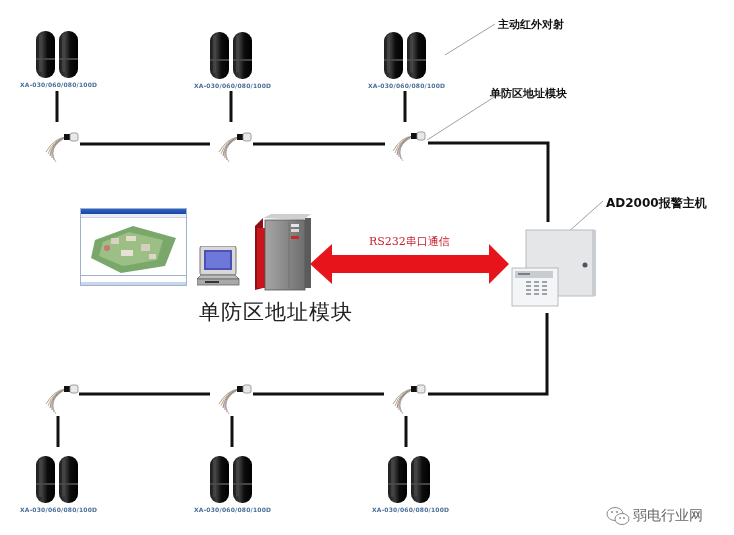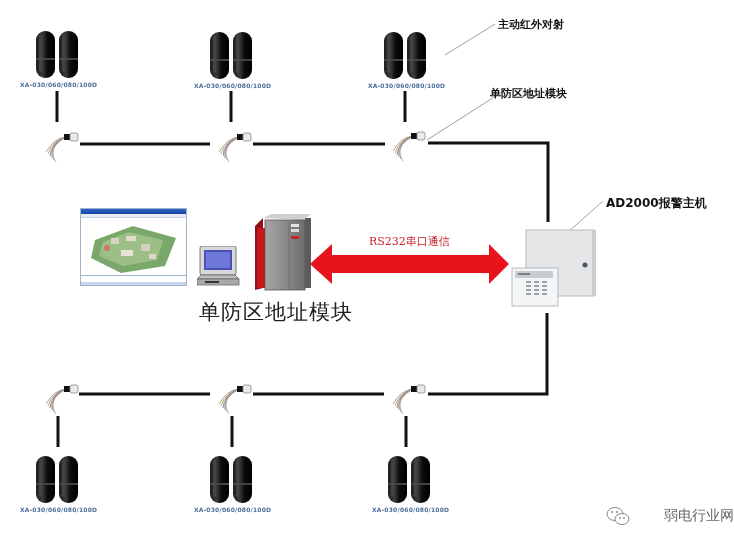--- a/index.html
+++ b/index.html
@@ -4,21 +4,21 @@
 <style>
   html, body { margin:0; padding:0; background:#ffffff; }
   body { width:734px; height:535px; position:relative; overflow:hidden; font-family:"DejaVu Sans", sans-serif; }
   #stage { position:absolute; left:0; top:0; width:734px; height:382px; }
   .abs { position:absolute; }
   .model-label { position:absolute; font-family:"DejaVu Sans", sans-serif; font-weight:bold; font-size:6px; color:#4a6f98; letter-spacing:0.2px; white-space:nowrap; }
   .callout { position:absolute; font-family:"DejaVu Sans", sans-serif; font-weight:bold; font-size:11px; color:#111; white-space:nowrap; }
   .callout.big { font-size:12px; }
   .center-label { position:absolute; font-family:"DejaVu Sans", sans-serif; font-size:21px; color:#222; letter-spacing:1px; white-space:nowrap; }
   .link-label { position:absolute; font-family:"DejaVu Serif", serif; font-weight:normal; font-size:11px; color:#c8202a; white-space:nowrap; }
-  .brand { position:absolute; font-family:"DejaVu Sans", sans-serif; font-size:14px; color:#666; white-space:nowrap;margin-left:31px; }
+  .brand { position:absolute; font-family:"DejaVu Sans", sans-serif; font-size:14px; color:#666; white-space:nowrap; }
 </style>
 </head>
 <body>
 
 <div id="stage">
 
   <svg class="abs" style="left:0;top:0" width="734" height="535">
 
     <line x1="80" y1="144" x2="210" y2="144" stroke="#111" stroke-width="3"></line>
     <line x1="253" y1="144" x2="385" y2="144" stroke="#111" stroke-width="3"></line>

